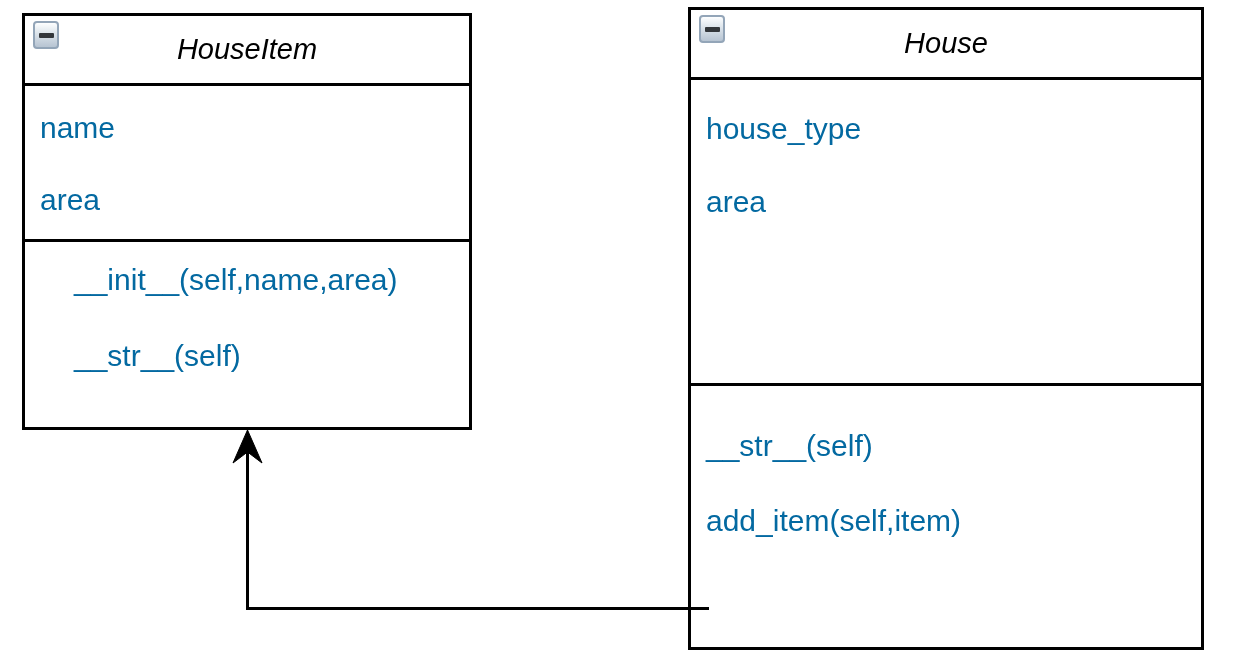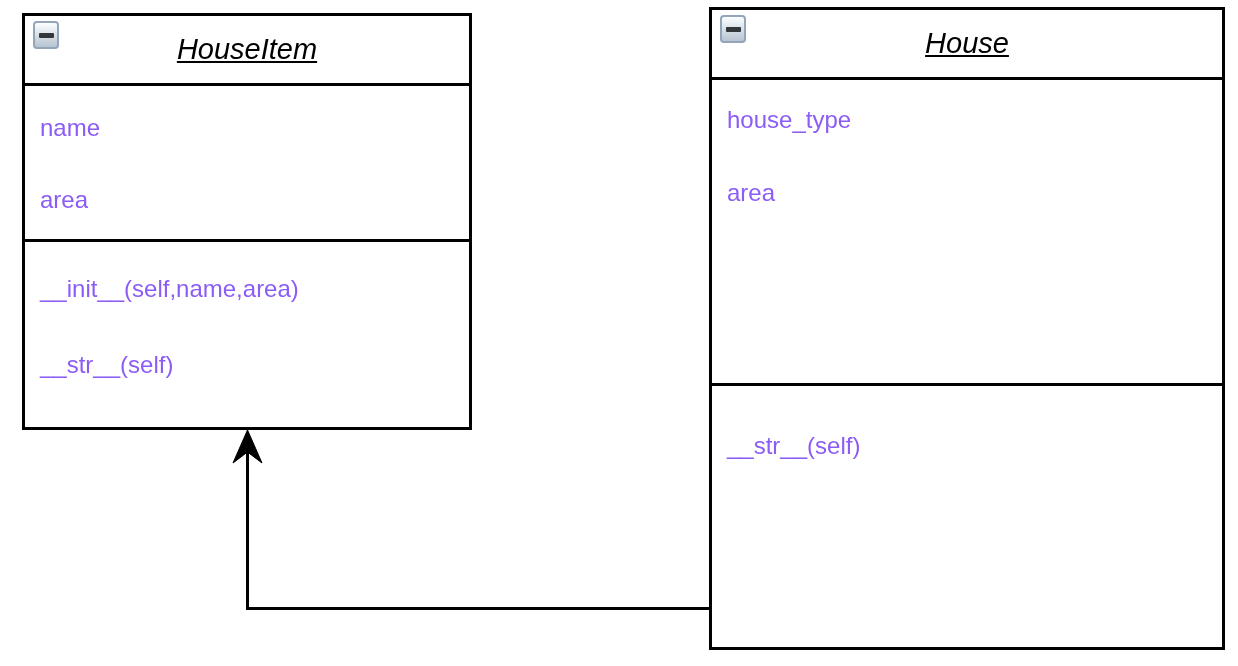--- a/index.html
+++ b/index.html
@@ -30,21 +30,20 @@
     border-bottom: 3px solid #000000;
     display: flex;
     align-items: center;
     justify-content: center;
   }
   .class-title {
     font-style: italic;
     font-size: 29px;
     color: #000000;
     white-space: nowrap;
-    text-decoration: underline;
   }
   .collapse-btn {
     position: absolute;
     left: 8px;
     top: 5px;
     width: 26px;
     height: 28px;
     box-sizing: border-box;
     border: 2px solid #93a5b8;
     border-radius: 4px;
@@ -62,35 +61,35 @@
     border-radius: 1px;
   }
   .uml-attrs {
     border-bottom: 3px solid #000000;
     box-sizing: content-box;
   }
   .row {
     display: flex;
     align-items: center;
     padding-left: 15px;
-    font-size: 24px;
-    color: #8b5cf6;
+    font-size: 30px;
+    color: #0369a1;
     white-space: nowrap;
   }
   
   .box-houseitem { left: 22px; top: 13px; width: 450px; height: 417px; }
   .box-houseitem .uml-header { height: 67px; }
   .box-houseitem .uml-attrs  { height: 153px; padding-top: 6px; box-sizing: border-box; height: 156px; }
   .box-houseitem .uml-attrs .row { height: 72px; }
-  .box-houseitem .uml-methods { padding-top: 9px; }
+  .box-houseitem .uml-methods { padding-top: 0; margin-left: 34px; }
   .box-houseitem .uml-methods .row { height: 76px; }
   
-  .box-house { left: 709px; top: 7px; width: 516px; height: 643px; }
+  .box-house { left: 688px; top: 7px; width: 516px; height: 643px; }
   .box-house .uml-header { height: 67px; }
-  .box-house .uml-attrs  { box-sizing: border-box; height: 306px; padding-top: 3px; }
+  .box-house .uml-attrs  { box-sizing: border-box; height: 306px; padding-top: 12px; }
   .box-house .uml-attrs .row { height: 73px; }
   .box-house .uml-methods { padding-top: 22px; }
   .box-house .uml-methods .row { height: 75px; }
   
   .connector-layer {
     position: absolute;
     left: 0;
     top: 0;
     width: 1238px;
     height: 666px;
@@ -125,20 +124,21 @@
         <span class="minus-bar"></span>
       </button>
       <span class="class-title">House</span>
     </div>
     <div class="uml-attrs">
       <div class="row">house_type</div>
       <div class="row">area</div>
     </div>
     <div class="uml-methods">
       <div class="row">__str__(self)</div>
+      <div class="row">add_item(self,item)</div>
     </div>
   </div>
 
   <svg class="connector-layer" width="1238" height="666" viewBox="0 0 1238 666" xmlns="http://www.w3.org/2000/svg">
     <path d="M 247.5 448 L 247.5 608.5 L 709 608.5" fill="none" stroke="#000000" stroke-width="3"></path>
     <polygon points="247.5,430 233,463 247.5,452 262,463" fill="#000000" stroke="#000000" stroke-width="1"></polygon>
   </svg>
 
 </div>
 

